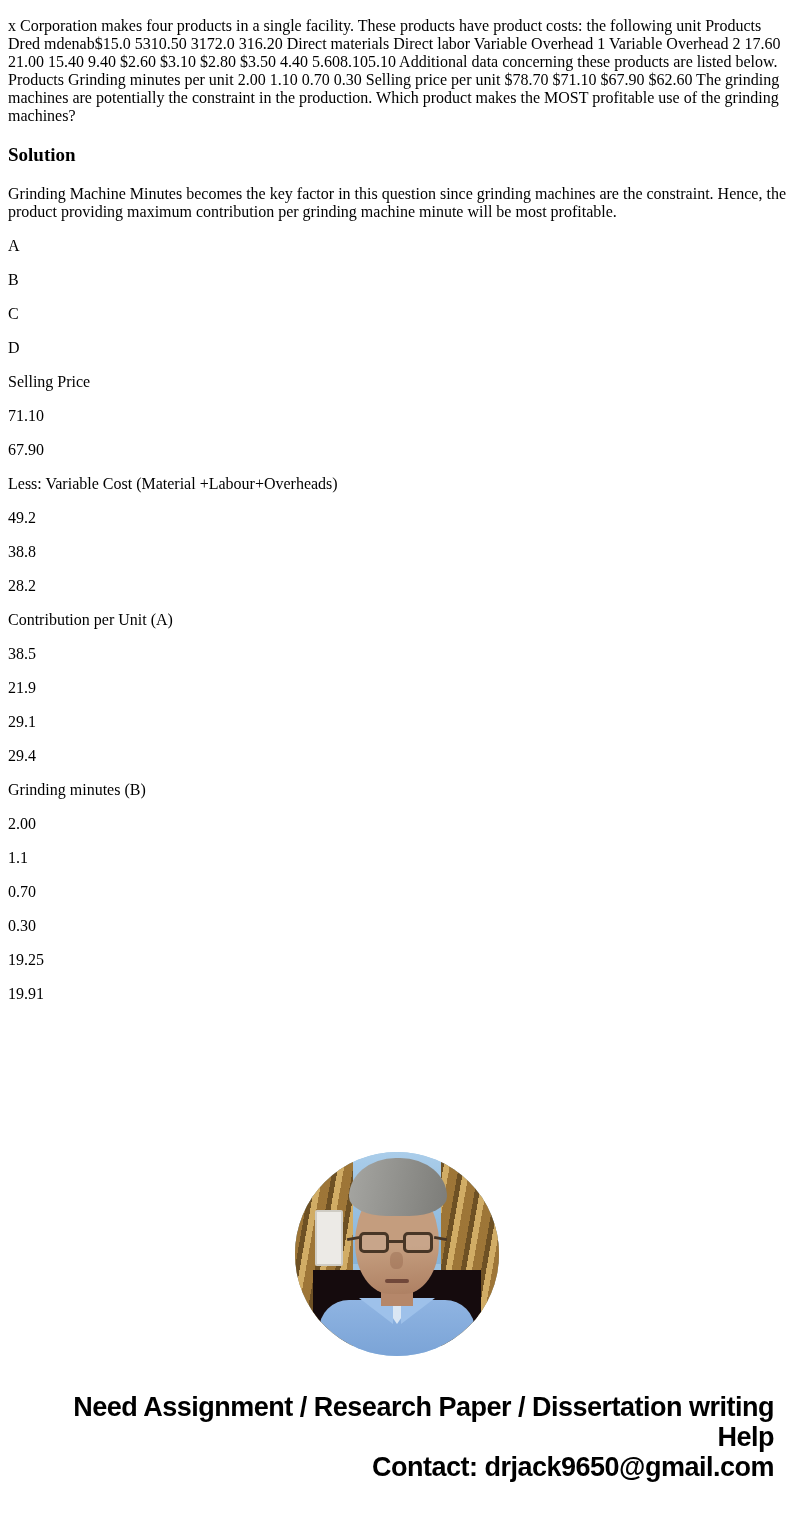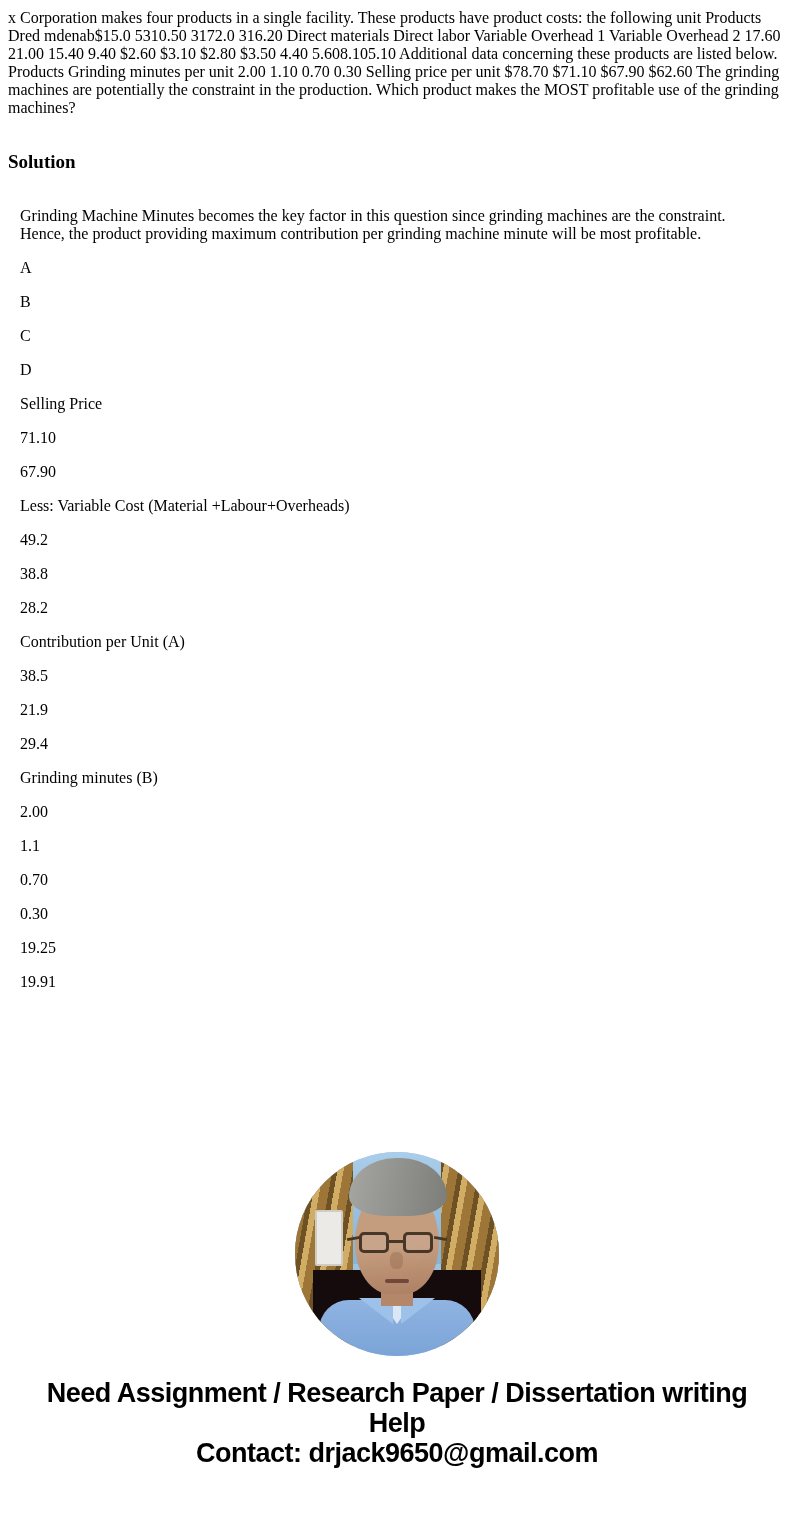--- a/index.html
+++ b/index.html
@@ -7,36 +7,36 @@
     width: 794px;
     height: 1523px;
     font-family: "Liberation Serif", serif;
     color: #000000;
     overflow: hidden;
     position: relative;
   }
   .content-clip {
     height: 1126px;
     overflow: hidden;
-    padding: 0 8px;
+    padding: 8px 8px;
     box-sizing: border-box;
   }
   .question {
     margin: 9px 0 16px 0;
     font-size: 16px;
     line-height: 18px;
   }
   .sol-heading {
     font-size: 19px;
     line-height: 22px;
-    margin: 34px 0;
+    margin: 19px 0;
     font-weight: bold;
   }
   .intro, .line {
-    margin: 16px 12px;
+    margin: 16px 0;
     font-size: 16px;
     line-height: 18px;
   }
   
   .avatar-row {
     margin-top: 26px;
     height: 204px;
     display: flex;
     justify-content: center;
   }
@@ -82,22 +82,22 @@
   .av-bridge { left: 93px; top: 88px; width: 16px; height: 3px; background: #483626; }
   .av-temple { top: 85px; width: 13px; height: 3px; background: #483626; }
   .av-temple.l { left: 52px; transform: rotate(-10deg); }
   .av-temple.r { left: 139px; transform: rotate(10deg); }
   .av-nose { left: 95px; top: 100px; width: 13px; height: 17px;
     background: rgba(140,95,70,.35); border-radius: 40%; }
   .av-mouth { left: 90px; top: 127px; width: 24px; height: 4px;
     background: #71483a; border-radius: 2px; }
   
   .footer {
-    margin-top: 22px;
-    text-align: center;
+    margin-top: 36px;
+    text-align: right;
     font-family: "Liberation Sans", sans-serif;
     font-weight: bold;
     font-size: 27px;
     line-height: 30px;
     letter-spacing: -0.5px;
     color: #000000;
     padding: 0 20px;
   }
 </style>
 </head>
@@ -115,20 +115,21 @@
       <p class="line">Selling Price</p>
       <p class="line">71.10</p>
       <p class="line">67.90</p>
       <p class="line">Less: Variable Cost (Material +Labour+Overheads)</p>
       <p class="line">49.2</p>
       <p class="line">38.8</p>
       <p class="line">28.2</p>
       <p class="line">Contribution per Unit (A)</p>
       <p class="line">38.5</p>
       <p class="line">21.9</p>
+      <p class="line">29.1</p>
       <p class="line">29.4</p>
       <p class="line">Grinding minutes (B)</p>
       <p class="line">2.00</p>
       <p class="line">1.1</p>
       <p class="line">0.70</p>
       <p class="line">0.30</p>
       <p class="line">19.25</p>
       <p class="line">19.91</p>
     </div>
 </div>

